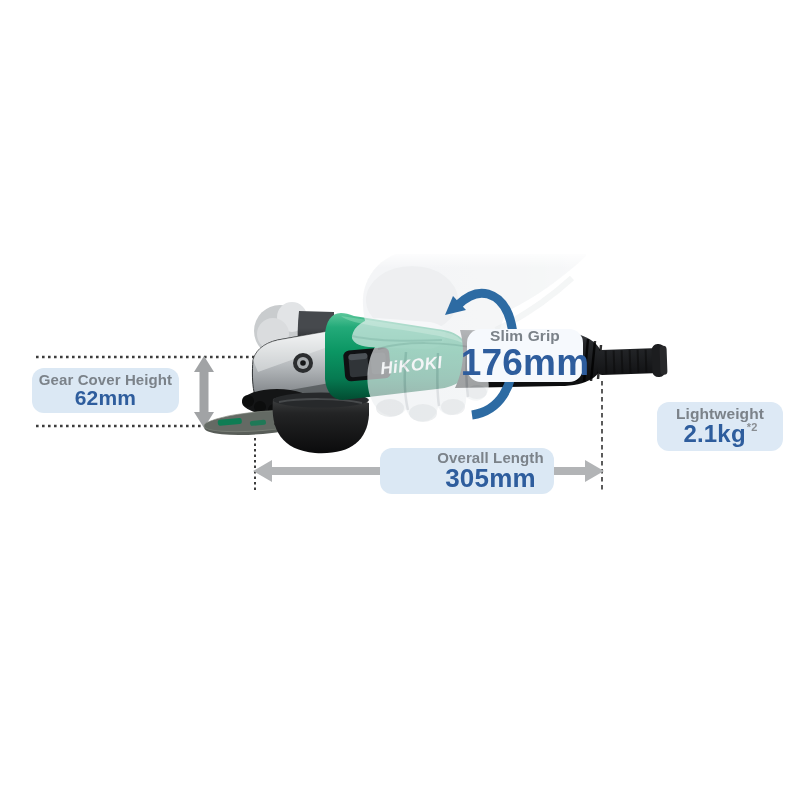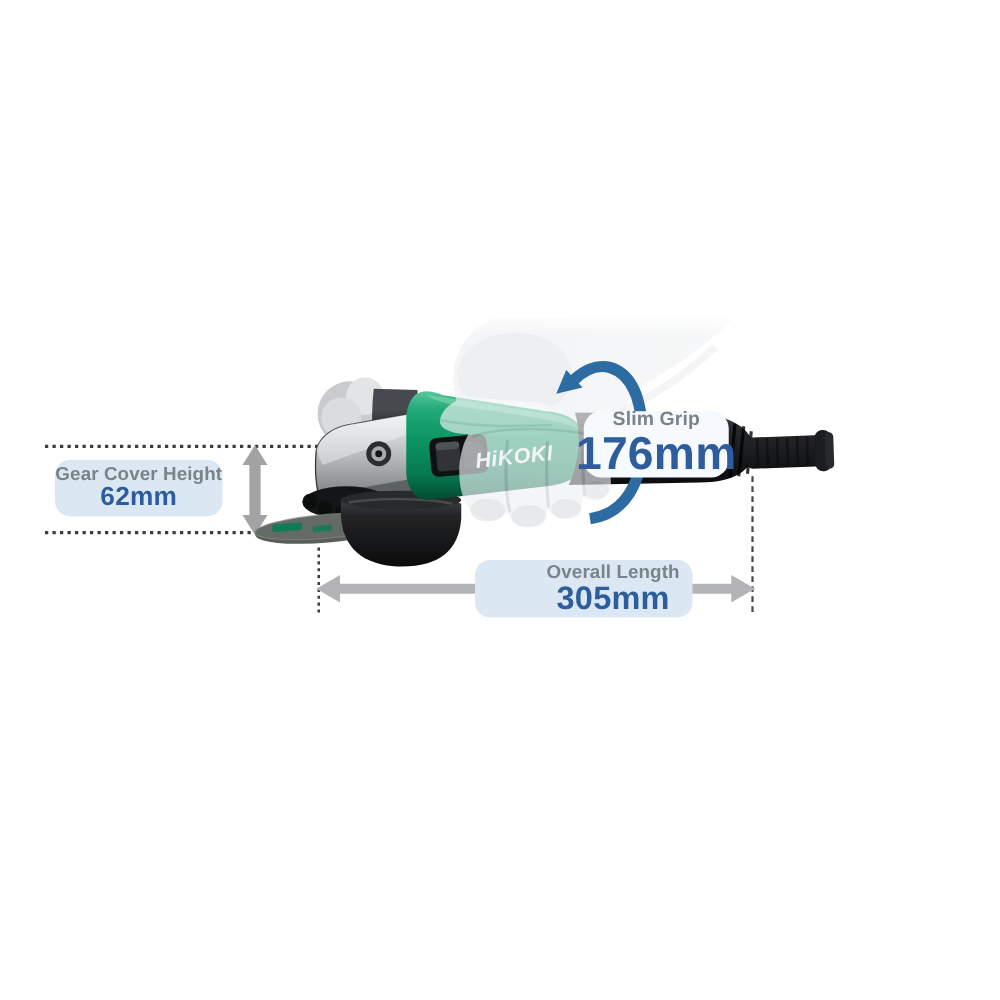--- a/index.html
+++ b/index.html
@@ -8,21 +8,21 @@
     font-family:"Liberation Sans",sans-serif;
   }
   .canvas svg{position:absolute;left:0;top:0;}
   .spec-box{
     position:absolute;z-index:5;border-radius:12px;background:#dbe8f4;
     display:flex;flex-direction:column;align-items:center;justify-content:center;
     text-align:center;line-height:1.04;
   }
   .spec-title{font-weight:bold;color:#7b8289;letter-spacing:0.1px;}
   .spec-value{font-weight:bold;color:#2e5d9d;letter-spacing:0.2px;}
-  #box-gear{left:44px;top:368px;width:134px;height:45px;}
+  #box-gear{left:32px;top:368px;width:147px;height:45px;}
   #box-gear .spec-title{font-size:15px;}
   #box-gear .spec-value{font-size:21px;}
   #box-grip{left:467px;top:329px;width:116px;height:53px;background:#f6f9fd;border-radius:14px;}
   #box-grip .spec-title{font-size:15.5px;}
   #box-grip .spec-value{font-size:37px;}
   #box-length{left:380px;top:448px;width:127px;height:46px;padding-left:47px;}
   #box-length .spec-title{font-size:15px;}
   #box-length .spec-value{font-size:26px;}
   #box-light{left:657px;top:402px;width:126px;height:49px;background:#dde9f5;}
   #box-light .spec-title{font-size:15.5px;}
@@ -210,14 +210,18 @@
   <div class="spec-box" id="box-grip">
     <div class="spec-title">Slim Grip</div>
     <div class="spec-value">176mm</div>
   </div>
 
   <div class="spec-box" id="box-length">
     <div class="spec-title">Overall Length</div>
     <div class="spec-value">305mm</div>
   </div>
 
+  <div class="spec-box" id="box-light">
+    <div class="spec-title">Lightweight</div>
+    <div class="spec-value"><span>2.1kg</span><sup>*2</sup></div>
+  </div>
 
 </div>
 
 </body></html>

